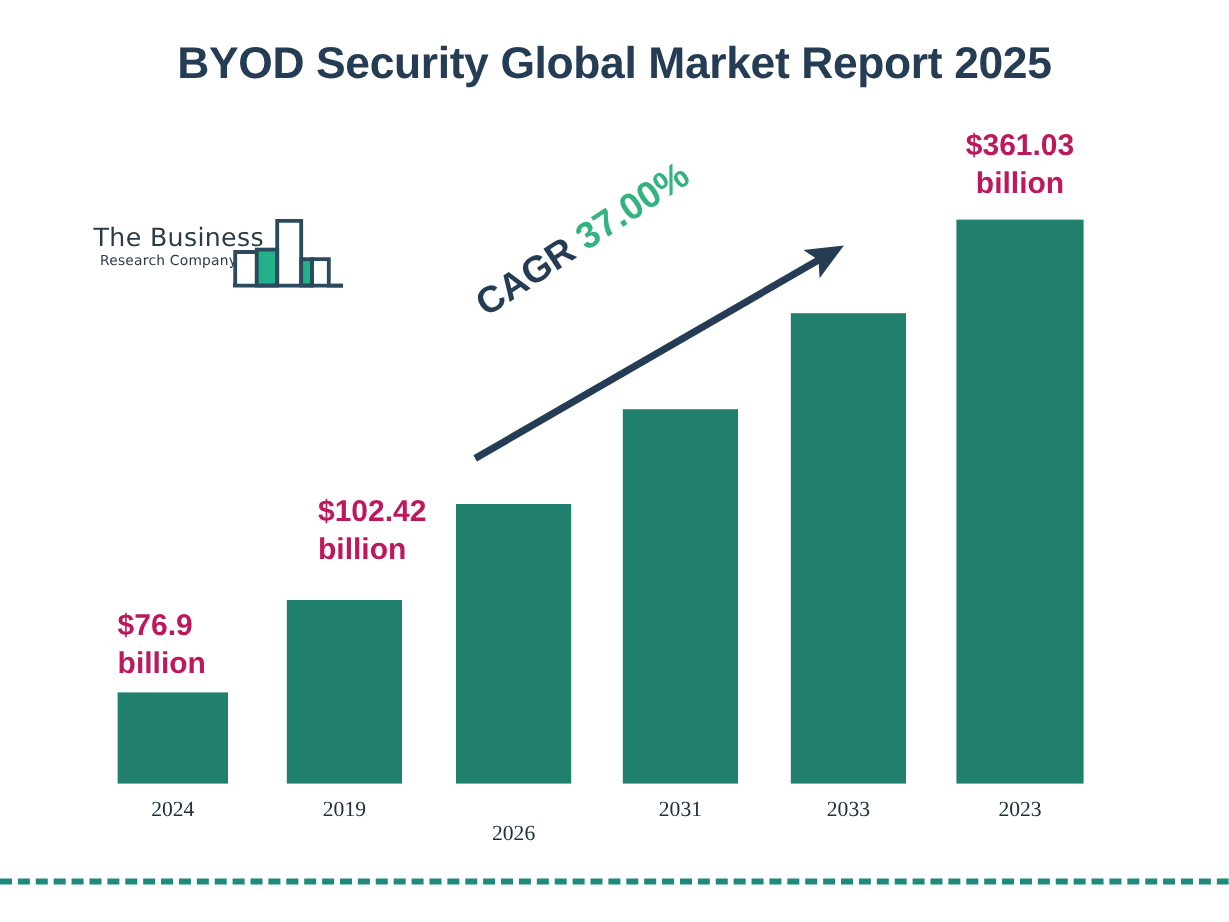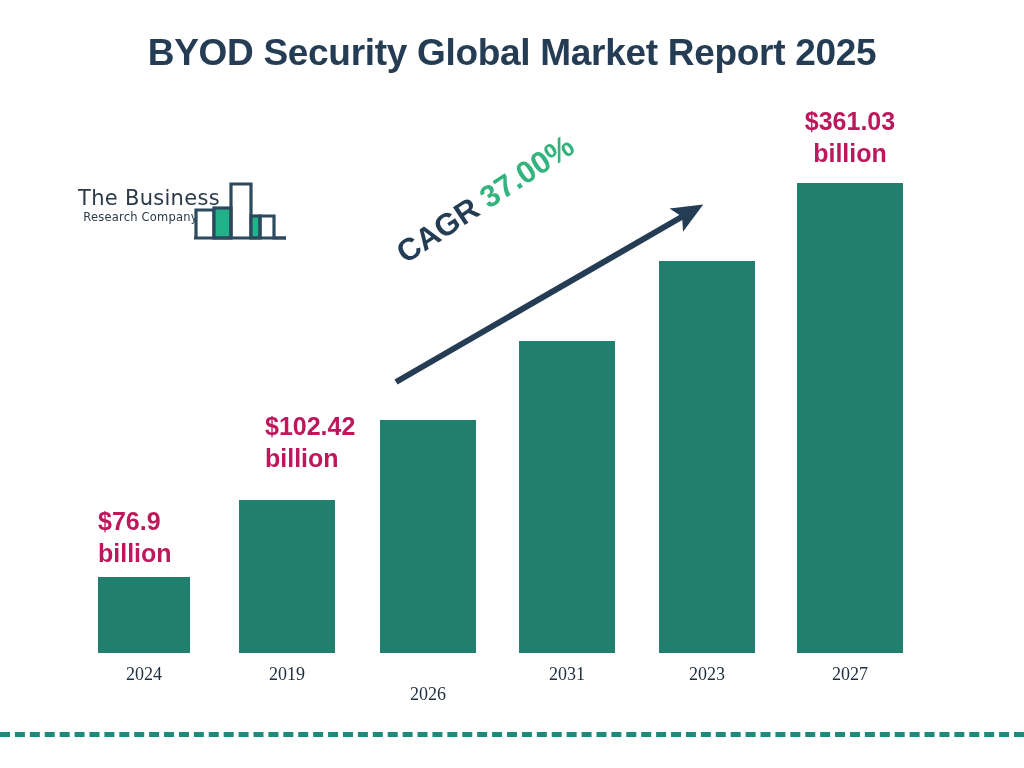--- a/index.html
+++ b/index.html
@@ -118,22 +118,22 @@
 
     <div class="bar-label" style="left:770px;top:105px;width:160px;text-align:center;">
       <span>$361.03</span>
       <span class="l2">billion</span>
     </div>
 
     <div class="xtick" style="left:94px;top:664px;width:100px;">2024</div>
     <div class="xtick" style="left:237px;top:664px;width:100px;">2019</div>
     <div class="xtick" style="left:378px;top:684px;width:100px;">2026</div>
     <div class="xtick" style="left:517px;top:664px;width:100px;">2031</div>
-    <div class="xtick" style="left:657px;top:664px;width:100px;">2023</div>
-    <div class="xtick" style="left:800px;top:664px;width:100px;">2027</div>
+    <div class="xtick" style="left:657px;top:664px;width:100px;">2033</div>
+    <div class="xtick" style="left:800px;top:664px;width:100px;">2023</div>
 
     <svg class="arrow" width="1024" height="768">
       <defs>
         <marker id="ah" viewBox="0 0 12 12" refX="7" refY="6" markerWidth="5.2" markerHeight="5.2" orient="auto-start-reverse">
           <path d="M0,0.8 L12,6 L0,11.2 L2.6,6 Z" fill="#253d54"></path>
         </marker>
       </defs>
       <line x1="396" y1="382" x2="692" y2="211" stroke="#253d54" stroke-width="6" marker-end="url(#ah)"></line>
     </svg>
 

